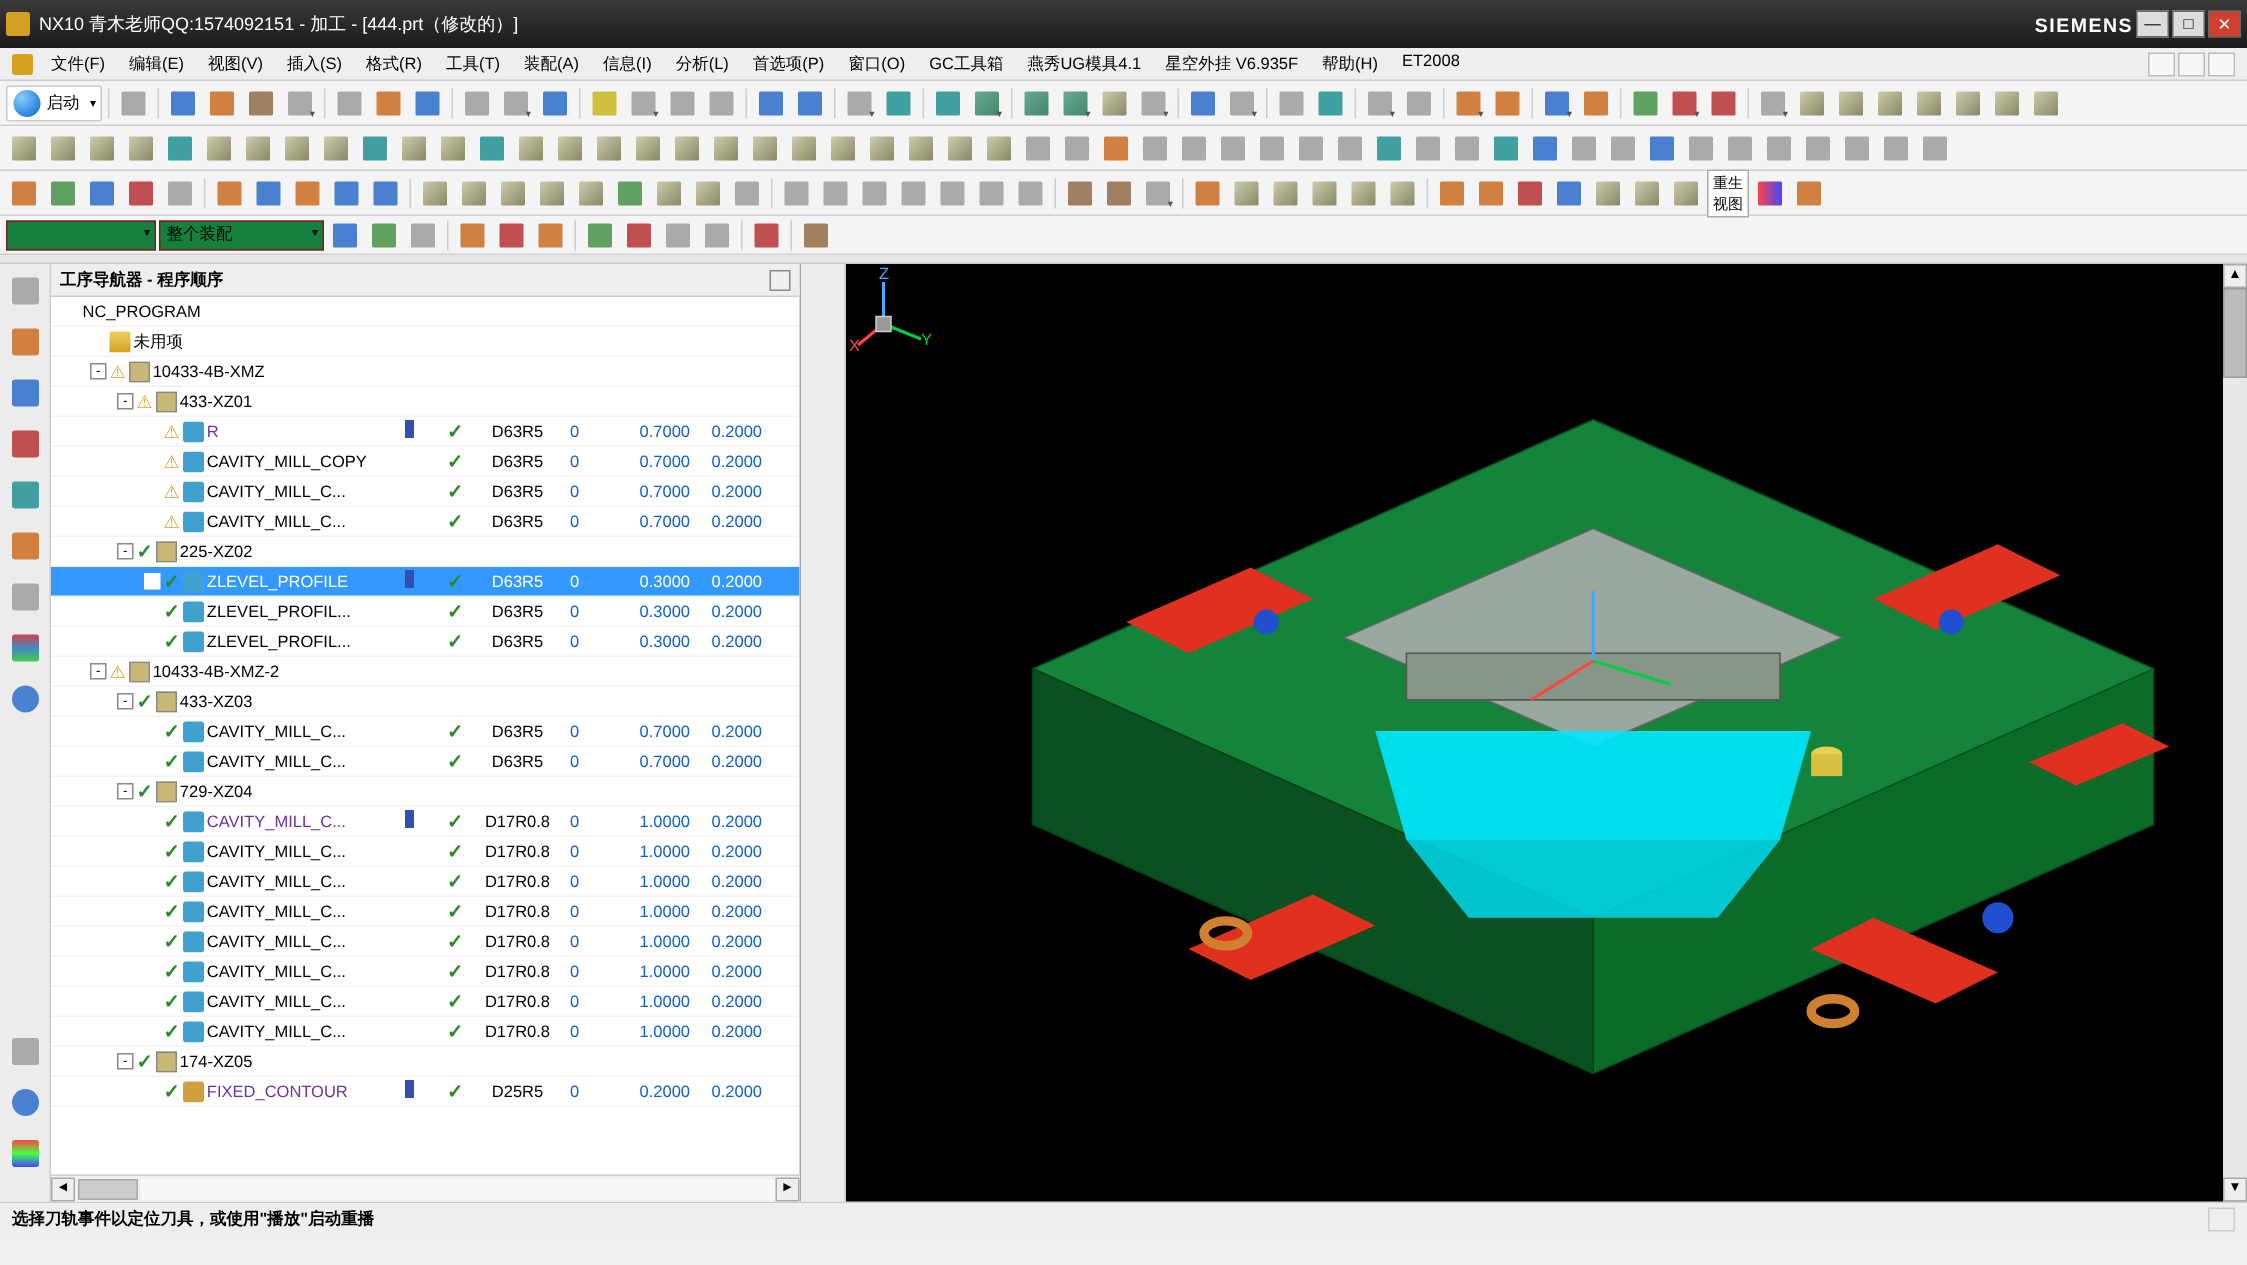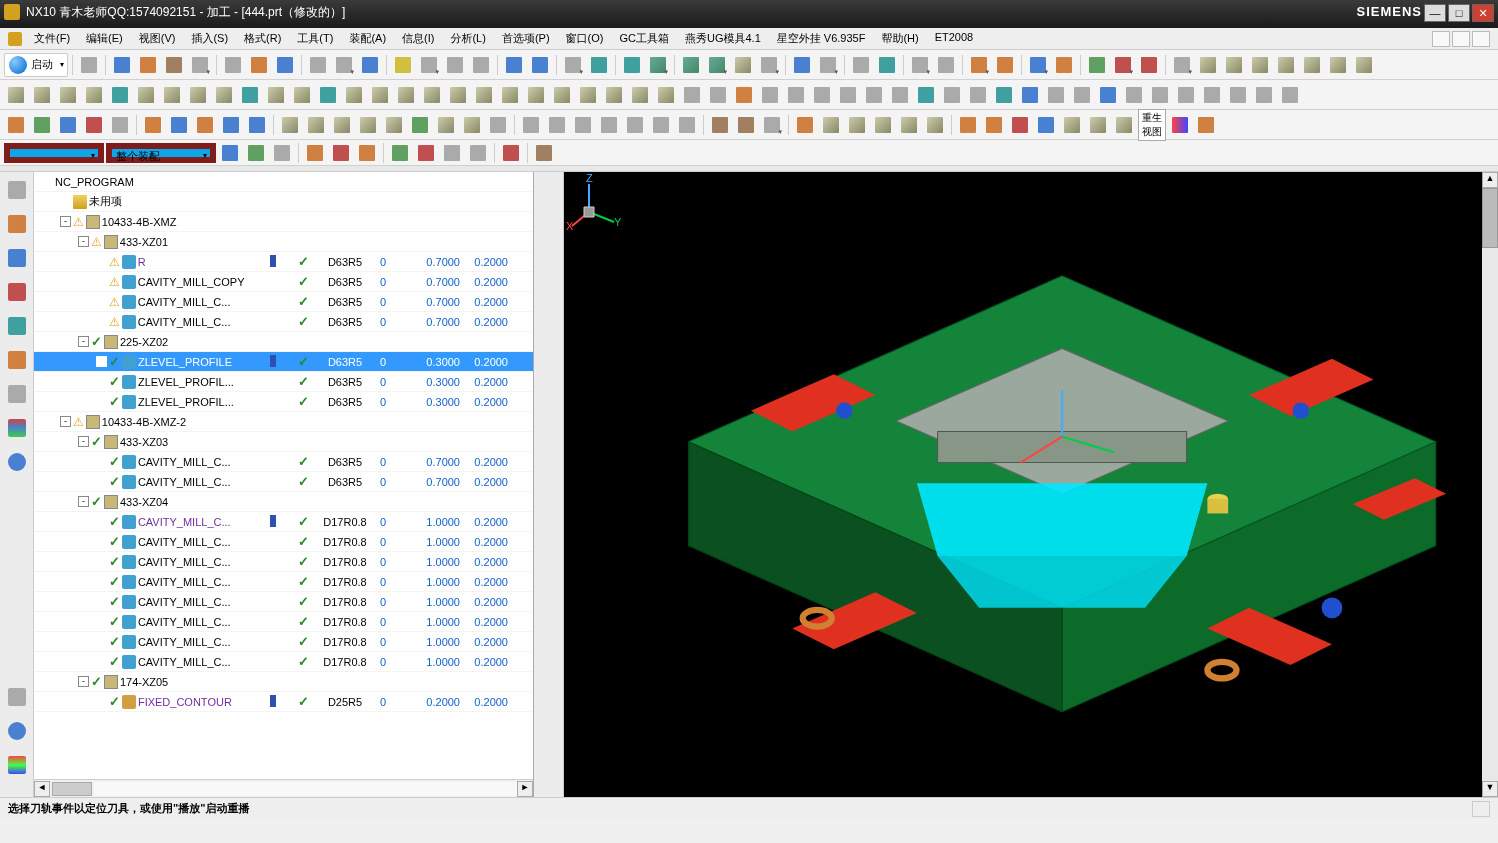--- a/index.html
+++ b/index.html
@@ -1,19 +1,19 @@
 <!DOCTYPE html>
 <html><head>
 <meta charset="utf-8">
 <style>
 * { margin: 0; padding: 0; box-sizing: border-box; font-family: "Microsoft YaHei", Arial, sans-serif; font-size: 11px; }
 body { background: #f0f0f0; overflow: hidden; width: 1498px; height: 843px; }
 
 
-.titlebar { height: 28px; background: linear-gradient(#3a3a3a, #1a1a1a); color: #fff; display: flex; padding: 4px 4px; }
+.titlebar { height: 28px; background: linear-gradient(#3a3a3a, #1a1a1a); color: #fff; display: flex; align-items: center; padding: 16px 4px; }
 .titlebar .app-icon { width: 16px; height: 16px; background: #d4a020; border-radius: 2px; margin-right: 6px; }
 .titlebar .title-text { flex: 1; font-size: 12px; }
 .titlebar .brand { font-weight: bold; letter-spacing: 1px; margin-right: 0; font-size: 13px; }
 .titlebar .winbtn { width: 22px; height: 18px; margin-left: 2px; border: 1px solid #666; display: flex; align-items: center; justify-content: center; cursor: pointer; font-size: 11px; }
 .titlebar .winbtn.min { background: #ddd; color: #000; }
 .titlebar .winbtn.max { background: #ddd; color: #000; }
 .titlebar .winbtn.close { background: #d04030; color: #fff; }
 
 
 .menubar { height: 22px; background: #eee; border-bottom: 1px solid #ccc; display: flex; align-items: center; padding: 0 8px; }
@@ -21,21 +21,21 @@
 .menubar .right-icons { margin-left: auto; display: flex; }
 .menubar .right-icons .icon { width: 18px; height: 16px; margin-left: 2px; border: 1px solid #bbb; background: #f8f8f8; cursor: pointer; }
 
 
 .toolbar-row { height: 30px; background: #f4f4f4; border-bottom: 1px solid #d0d0d0; display: flex; align-items: center; padding: 0 4px; gap: 2px; }
 .toolbar-row.small { height: 26px; }
 .tool-btn { width: 24px; height: 24px; border: 1px solid transparent; background: #f4f4f4; border-radius: 2px; cursor: pointer; display: inline-flex; align-items: center; justify-content: center; position: relative; }
 .tool-btn .ico { width: 16px; height: 16px; border-radius: 1px; }
 .tool-sep { width: 1px; height: 20px; background: #ccc; margin: 0 2px; }
 .tool-btn.dd::after { content: "▾"; font-size: 7px; position: absolute; right: 1px; bottom: 0; color: #555; }
-.tool-combo { height: 20px; border: 6px solid #7f1d1d; background: #0ea5e9; padding: 0 14px 0 4px; position: relative; }
+.tool-combo { height: 20px; border: 1px solid #7f1d1d; background: #15803d; padding: 0 14px 0 4px; position: relative; }
 .tool-combo::after { content: "▾"; position: absolute; right: 3px; top: 2px; font-size: 8px; }
 
 .start-btn { display: flex; align-items: center; padding: 2px 14px 2px 4px; gap: 4px; border: 1px solid #ccc; border-radius: 2px; background: #fff; cursor: pointer; position: relative;}
 .start-btn::after { content: "▾"; position: absolute; right: 3px; font-size: 8px; }
 .start-btn .globe { width: 18px; height: 18px; background: radial-gradient(circle at 30% 30%, #8cf, #06c); border-radius: 50%; }
 
 
 .c-blue { background: #4a80d0; } .c-gray { background: #aaa; } .c-green { background: #60a060; }
 .c-orange { background: #d08040; } .c-yellow { background: #d0c040; }
 .c-teal { background: #40a0a0; } .c-red { background: #c05050; } .c-brown { background: #a08060; }
@@ -678,20 +678,24 @@
     <div class="rbtn">
         <span class="rico c-blue" style="border-radius:50%"></span>
       </div>
     <div class="rbtn">
         <span class="rico" style="background:linear-gradient(#f44,#4f4,#44f)"></span>
       </div>
     <div style="height:10px"></div>
   </div>
 
   <div class="nav-panel">
+    <div class="nav-header">
+      <span>工序导航器 - 程序顺序</span>
+      <span class="pin"></span>
+    </div>
     <div class="tree-body" id="tree-body">
         <div class="tree-row">
           <div class="cell name-cell col-name" style="padding-left:8px">
        <span class="exp empty"></span>
 
        <span class="">NC_PROGRAM</span>
      </div>
      <div class="cell col-tc"></div>
      <div class="cell col-t"></div>
      <div class="cell col-tool"></div>
@@ -922,21 +926,21 @@
      <div class="cell col-tn" style="color:#1060d0">0</div>
      <div class="cell col-stock" style="color:#1060d0">0.7000</div>
      <div class="cell col-bottom" style="color:#1060d0">0.2000</div>
      <div class="cell col-cut"></div>
         </div>
         <div class="tree-row">
           <div class="cell name-cell col-name" style="padding-left:44px">
        <span class="exp">-</span>
             <span class="chk">✓</span>
        <span class="node-ico ico-prog"></span>
-       <span class="">433-XZ04</span>
+       <span class="">729-XZ04</span>
      </div>
      <div class="cell col-tc"></div>
      <div class="cell col-t"></div>
      <div class="cell col-tool"></div>
      <div class="cell col-tn" style="color:#1060d0"></div>
      <div class="cell col-stock" style="color:#1060d0"></div>
      <div class="cell col-bottom" style="color:#1060d0"></div>
      <div class="cell col-cut"></div>
         </div>
         <div class="tree-row">

